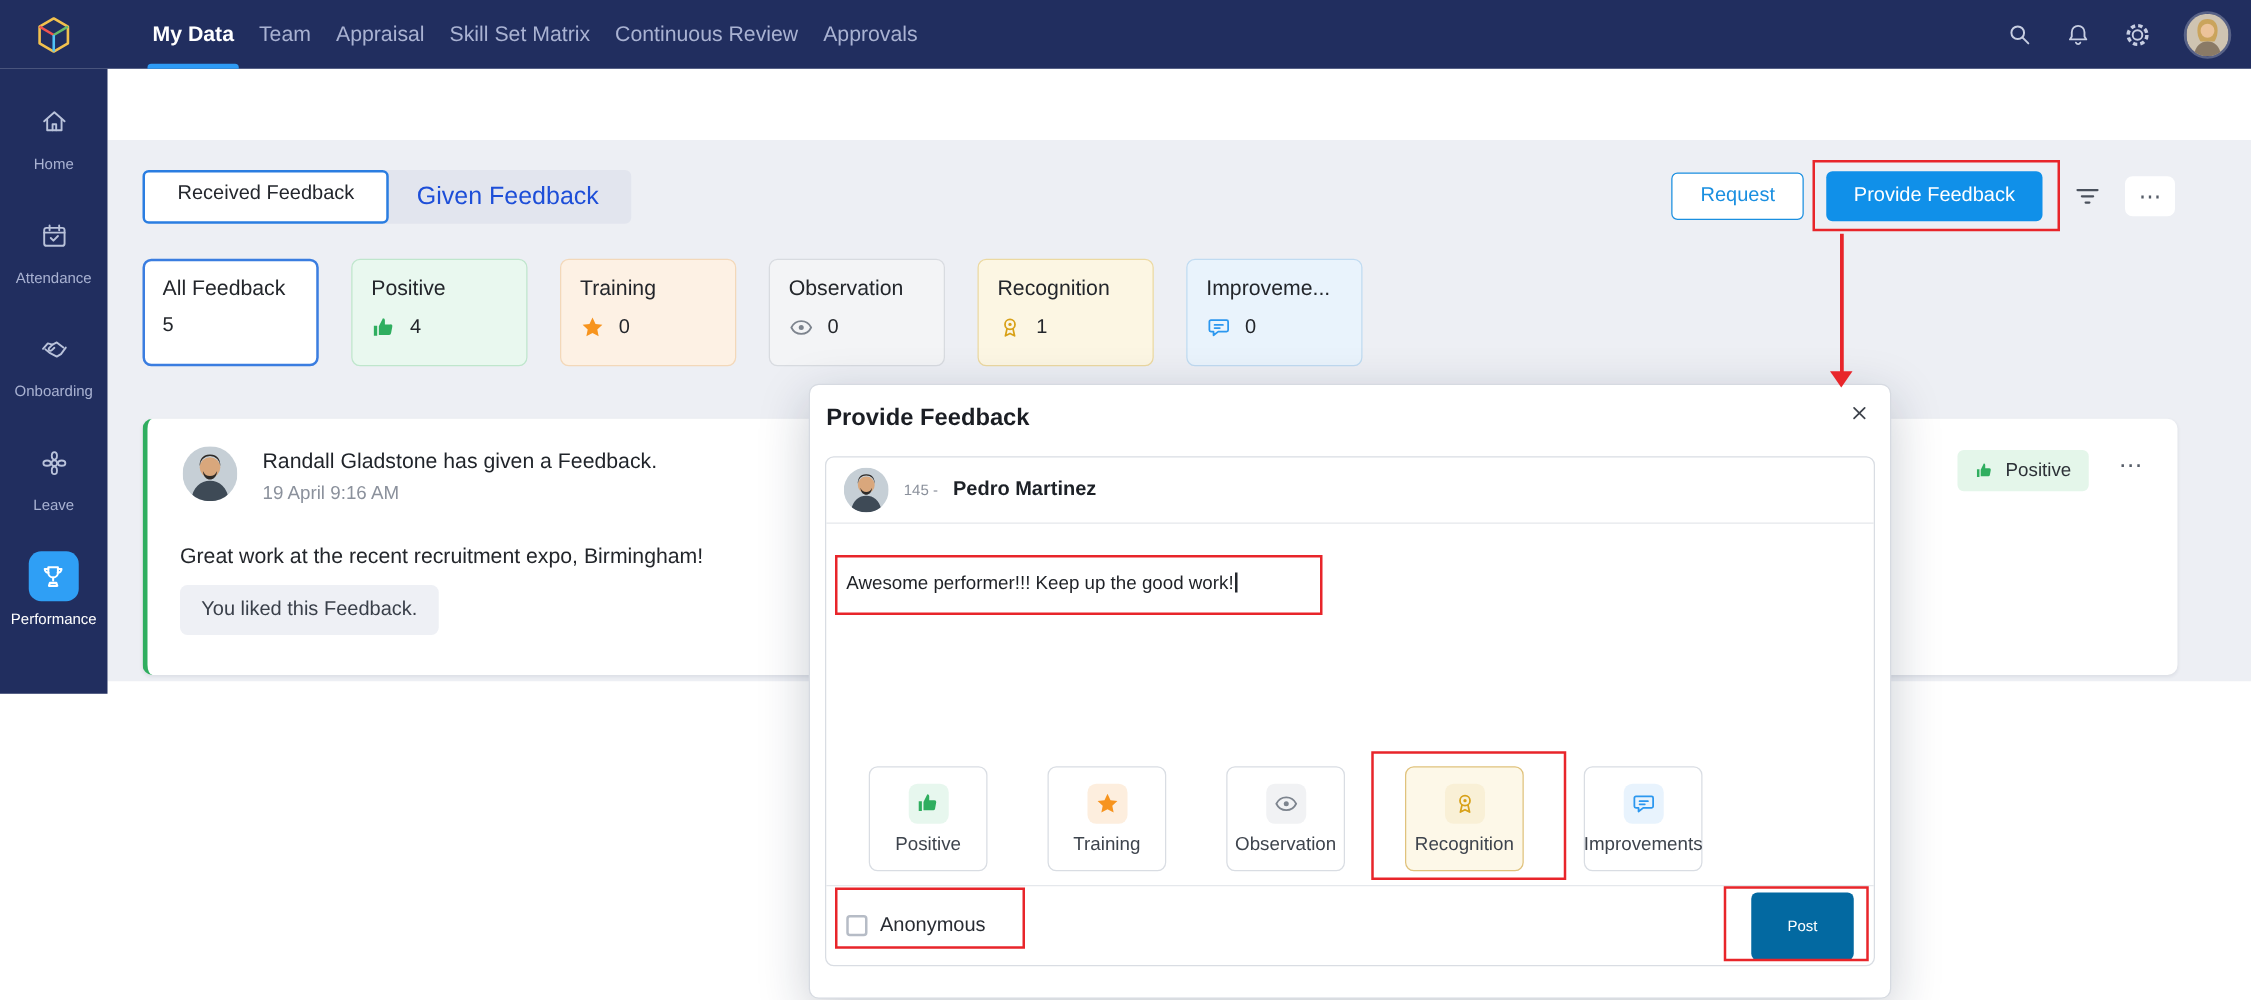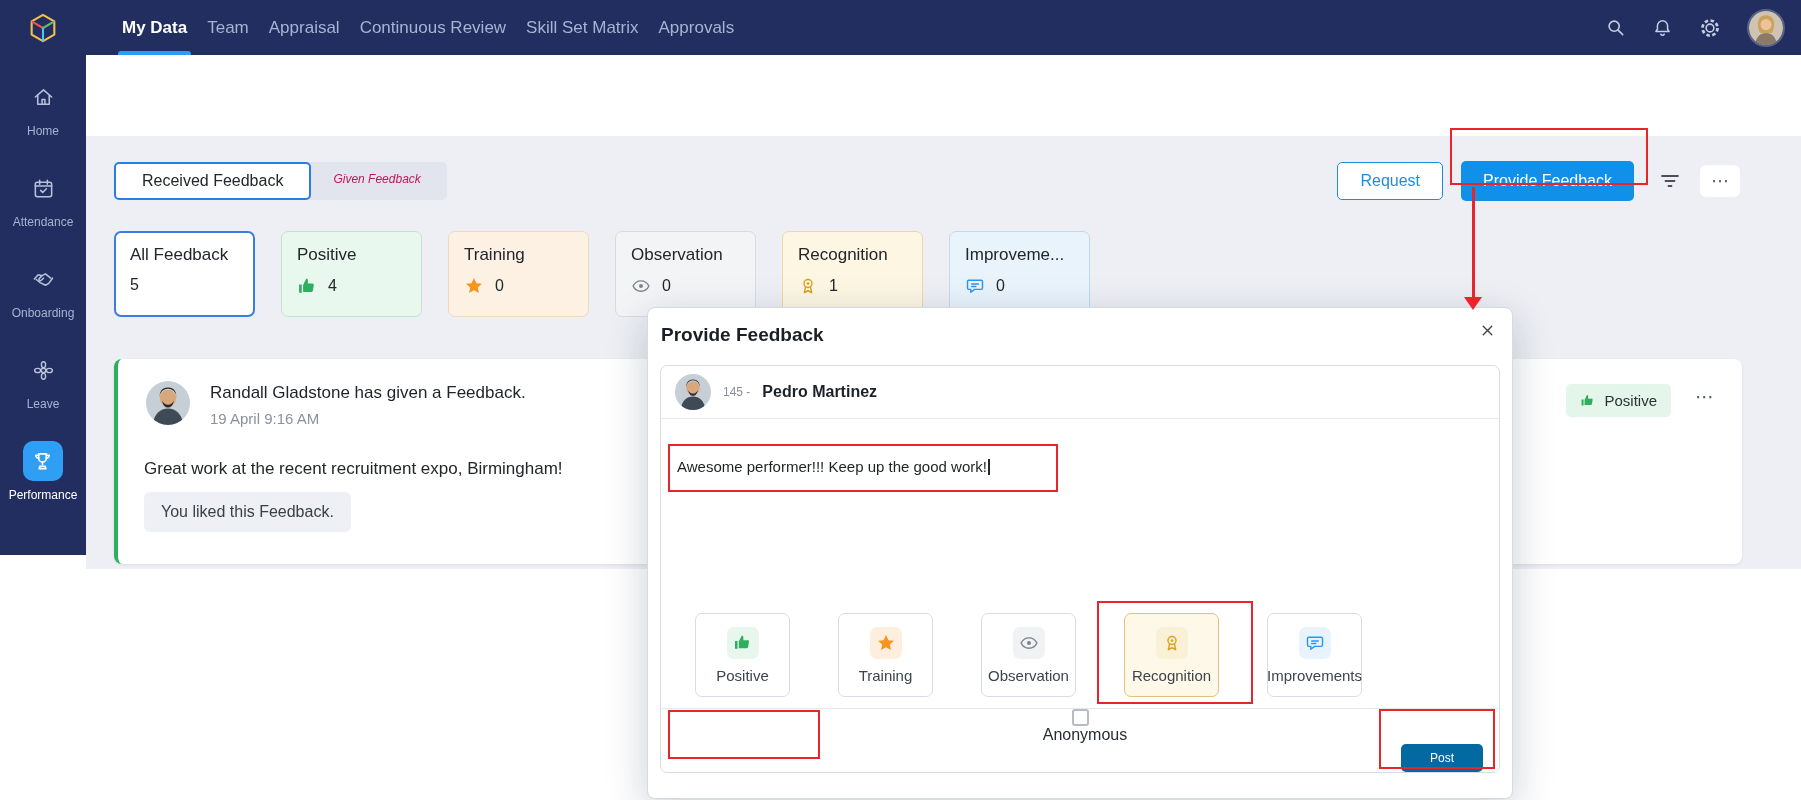--- a/index.html
+++ b/index.html
@@ -28,26 +28,26 @@
   .side-item.active .side-icon { background:#2f9ff5; border-radius:10px; color:#fff; }
   .side-item.active { color:#fff; }
 
   
   .tabbar { position:absolute; left:86px; top:55px; width:1715px; height:57px; background:#fff; border-bottom:1px solid #e5e8ed; display:flex; gap:47px; padding-left:36px; z-index:4; }
   .tab { display:flex; align-items:center; font-size:17px; color:#41474f; position:relative; cursor:pointer; white-space:nowrap; }
   .tab.active { color:#17191d; font-weight:700; }
   .tab.active::after { content:""; position:absolute; left:0; right:0; bottom:-1px; height:3px; background:#1583e9; }
 
   
-  .content { position:absolute; left:86px; top:112px; width:1715px; height:433px; background:#edeff4;margin-top:24px; }
+  .content { position:absolute; left:86px; top:112px; width:1715px; height:433px; background:#edeff4; }
 
   .toolbar { position:absolute; left:28px; right:61px; top:24px; height:42px; display:flex; align-items:center; }
   .seg { display:flex; }
   .seg-a { background:#fff; border:2px solid #2a7de1; border-radius:5px; padding:8px 26px; font-size:16px; color:#23262c; z-index:1; cursor:pointer; }
-  .seg-b { background:#e2e5ee; border-radius:0 5px 5px 0; padding:10px 26px; margin-left:-4px; font-size:12px; color:#be185d; cursor:pointer;font-style:italic; }
+  .seg-b { background:#e2e5ee; border-radius:0 5px 5px 0; padding:10px 26px; margin-left:-4px; font-size:20px; color:#1d4ed8; cursor:pointer; }
   .btn-request { margin-left:auto; background:#fff; border:1px solid #1a8fe0; color:#1a8fe0; border-radius:5px; padding:9px 22px; font-size:16px; cursor:pointer; font-family:inherit; }
   .btn-provide { margin-left:18px; background:#1090e9; border:none; color:#fff; border-radius:5px; padding:11px 22px; font-size:16px; cursor:pointer; font-family:inherit; }
   .filter-btn { margin-left:24px; color:#4a515c; display:flex; cursor:pointer; }
   .more-btn { margin-left:18px; background:#fff; border-radius:6px; width:40px; height:32px; display:flex; align-items:center; justify-content:center; color:#565d68; font-size:18px; cursor:pointer; }
 
   
   .filter-row { position:absolute; left:28px; top:95px; display:flex; gap:26px; }
   .fcard { width:141px; height:86px; border-radius:7px; border:1px solid transparent; padding:13px 15px; cursor:pointer; }
   .flabel { font-size:17px; color:#23262b; white-space:nowrap; overflow:hidden; }
   .fcount-row { margin-top:11px; display:flex; align-items:center; gap:11px; font-size:16px; color:#23262b; }
@@ -81,21 +81,21 @@
   .emp-name { font-size:16px; font-weight:700; color:#1d2127; }
   .fb-text { position:absolute; left:16px; top:92px; font-size:15px; color:#1e2126; }
   .caret { display:inline-block; width:2px; height:16px; background:#23262c; vertical-align:-3px; margin-left:1px; }
   .cat-row { position:absolute; left:34px; top:247px; display:flex; gap:48px; }
   .cat-card { width:95px; height:84px; background:#fff; border:1px solid #d9dde3; border-radius:7px; display:flex; flex-direction:column; align-items:center; justify-content:center; gap:8px; cursor:pointer; }
   .cat-card.selected { background:#fdf8e8; border-color:#e0c27c; }
   .cat-bubble { width:32px; height:32px; border-radius:7px; display:flex; align-items:center; justify-content:center; }
   .cat-label { font-size:15px; color:#3e444d; }
   .bub-green { background:#e7f7ee; } .bub-orange { background:#fdeede; } .bub-gray { background:#f1f2f4; }
   .bub-yellow { background:#f9f0d6; } .bub-blue { background:#e8f3fd; }
-  .panel-footer { position:absolute; left:0; right:0; bottom:0; height:64px; border-top:1px solid #e5e8ec; display:flex; align-items:center; padding:0 16px;flex-direction:column; }
+  .panel-footer { position:absolute; left:0; right:0; bottom:0; height:64px; border-top:1px solid #e5e8ec; display:flex; align-items:center; padding:0 16px; }
   .checkbox { width:17px; height:17px; border:2px solid #b6bcc6; border-radius:3px; background:#fff; cursor:pointer; flex:none; }
   .anon-label { margin-left:10px; font-size:16px; color:#282c33; }
   .btn-post { margin-left:auto; width:82px; height:54px; background:#0369a1; color:#fff; border:none; border-radius:5px; font-size:12px; cursor:pointer; font-family:inherit; }
 
   
   .ann { position:absolute; border:2px solid #e8252a; z-index:40; pointer-events:none; }
   .ann-provide { left:1450px; top:128px; width:198px; height:57px; }
   .ann-input { left:668px; top:444px; width:390px; height:48px; }
   .ann-recognition { left:1097px; top:601px; width:156px; height:103px; }
   .ann-anon { left:668px; top:710px; width:152px; height:49px; }
@@ -116,22 +116,22 @@
           <path d="M6 11l12 7" stroke="#ef5350"></path>
           <path d="M30 11l-12 7" stroke="#66bb6a"></path>
           <path d="M18 18v14" stroke="#4fc3f7"></path>
         </svg>
       </span>
     </div>
     <nav class="nav-items">
       <div class="nav-item active">My Data</div>
       <div class="nav-item">Team</div>
       <div class="nav-item">Appraisal</div>
+      <div class="nav-item">Skill Set Matrix</div>
       <div class="nav-item">Continuous Review</div>
-      <div class="nav-item">Skill Set Matrix</div>
       <div class="nav-item">Approvals</div>
     </nav>
     <div class="nav-right">
       <span class="icon-btn">
         <svg width="21" height="21" viewBox="0 0 24 24" fill="none" stroke="currentColor" stroke-width="1.8" stroke-linecap="round">
           <circle cx="10.5" cy="10.5" r="5.8"></circle>
             <path d="M15 15l5.2 5.2"></path>
         </svg>
       </span>
       <span class="icon-btn">

